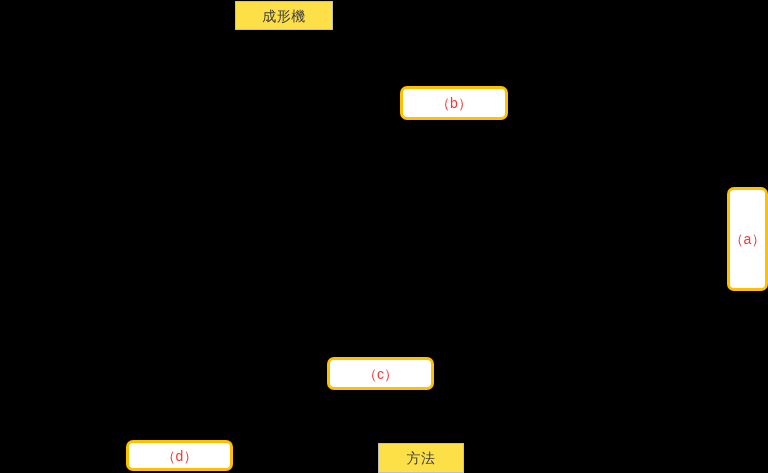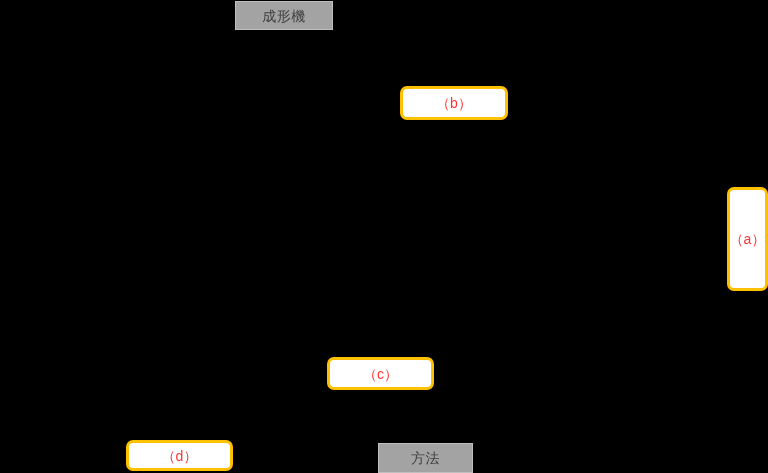--- a/index.html
+++ b/index.html
@@ -14,21 +14,21 @@
     height: 473px;
     background: #000000;
     overflow: hidden;
     font-family: "Liberation Sans", "DejaVu Sans", sans-serif;
   }
 
   
   .plain-box {
     position: absolute;
     box-sizing: border-box;
-    background: #a3a3a3;
+    background: #fde047;
     border: 1px solid #BFBFBF;
     color: #404040;
     display: flex;
     align-items: center;
     justify-content: center;
     font-size: 14px;
     line-height: 1;
     letter-spacing: 0.5px;
     white-space: nowrap;
   }
@@ -45,21 +45,21 @@
     align-items: center;
     justify-content: center;
     font-size: 14px;
     line-height: 1;
     white-space: nowrap;
   }
 
   
   #box-molding-machine { left: 235px; top: 1px;   width: 98px;  height: 29px; }
   #box-operator        { left: 497px; top: 1px;   width: 98px;  height: 29px; }
-  #box-method          { left: 378px; top: 443px; width: 95px;  height: 30px; }
+  #box-method          { left: 378px; top: 443px; width: 86px;  height: 30px; }
 
   #box-a { left: 727px; top: 187px; width: 41px;  height: 104px; }
   #box-b { left: 400px; top: 86px;  width: 108px; height: 34px;  }
   #box-c { left: 327px; top: 357px; width: 107px; height: 33px;  }
   #box-d { left: 126px; top: 440px; width: 107px; height: 31px;  }
 </style>
 </head>
 <body>
 
 <div id="canvas">

